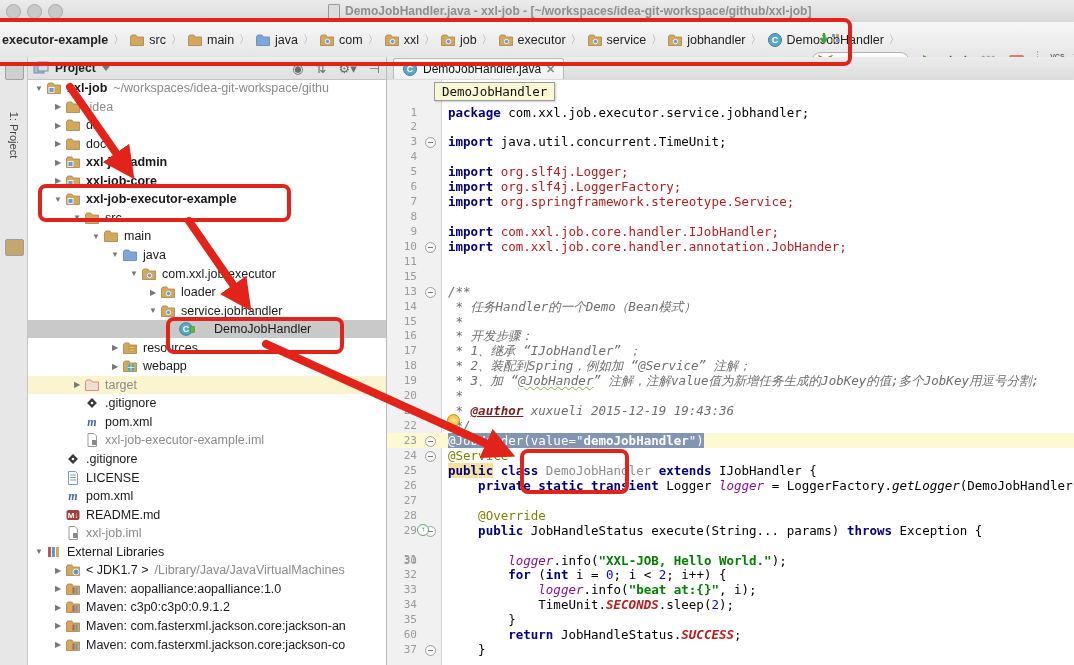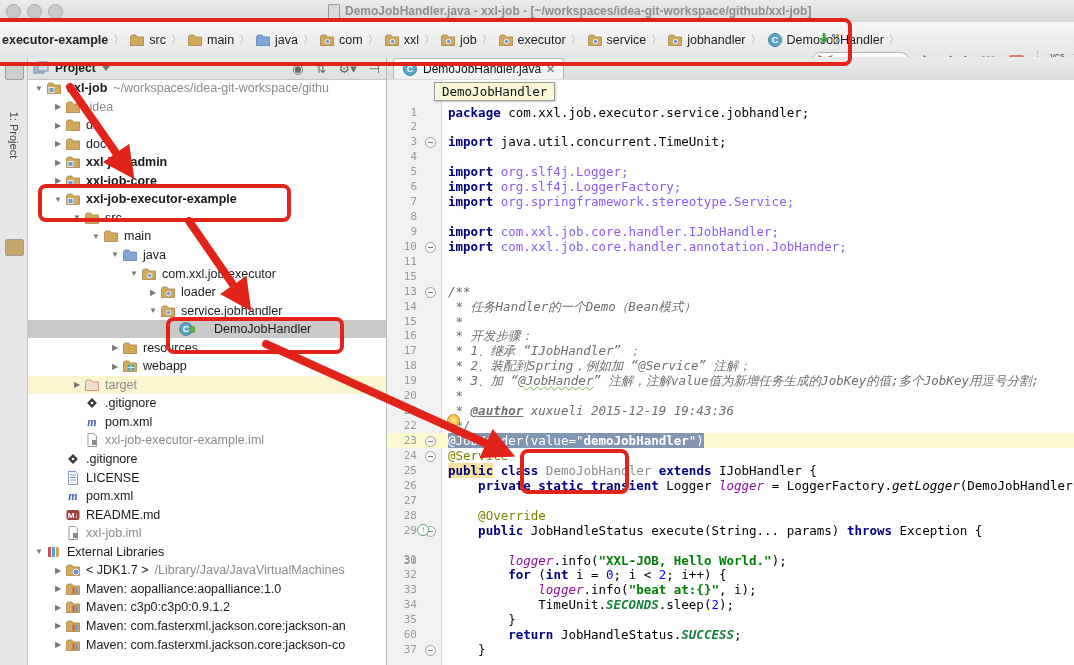--- a/index.html
+++ b/index.html
@@ -83,25 +83,25 @@
   .cl .fold{position:absolute;left:38px;top:3px;width:9px;height:9px;border:1px solid #9e9e9e;
     border-radius:50%;background:#fafafa;}
   .cl .fold:before{content:"";position:absolute;left:2px;top:4px;width:5px;height:1px;background:#777;}
   .cl .src{position:absolute;left:61px;top:0;white-space:pre;
     font:12.5px "DejaVu Sans Mono",monospace;color:#000;line-height:15px;}
   .cl.curline{background:#fdfad2;}
   .k{color:#000080;font-weight:bold;}
   .s{color:#008000;font-weight:bold;}
   .n{color:#0000ff;}
   .cm{color:#6e6e6e;font-style:italic;}
-  .cmt{color:#737373;font-style:italic;font-weight:bold;text-decoration:underline;}
+  .cmt{color:#7f1d1d;font-style:italic;font-weight:bold;text-decoration:underline;}
   .an{color:#808000;}
-  .imp{color:#8b5cf6;}
+  .imp{color:#b91c1c;}
   .fld{color:#871094;font-style:italic;}
-  .sfld{color:#15803d;font-weight:bold;font-style:italic;}
+  .sfld{color:#b91c1c;font-weight:bold;font-style:italic;}
   .itl{font-style:italic;}
   .dimc{color:#8c8c8c;}
   .selp{background:#8295b3;color:#fff;}
   .selb{background:#8295b3;color:#fff;font-weight:bold;}
   .hlw{background:#f5e1a0;}
   .wavy{text-decoration:underline wavy #7ab648;text-decoration-thickness:1px;}
   #ed-popup{position:absolute;left:47px;top:2px;background:#f9f7d5;border:1px solid #9a9a9a;
     padding:1px 7px;font:12.5px "DejaVu Sans Mono",monospace;color:#111;box-shadow:1px 1px 2px rgba(0,0,0,.2);}
   #bulb{position:absolute;left:60px;top:334px;width:11px;height:14px;}
   #bulb .glass{position:absolute;left:0;top:0;width:11px;height:11px;border-radius:50%;

